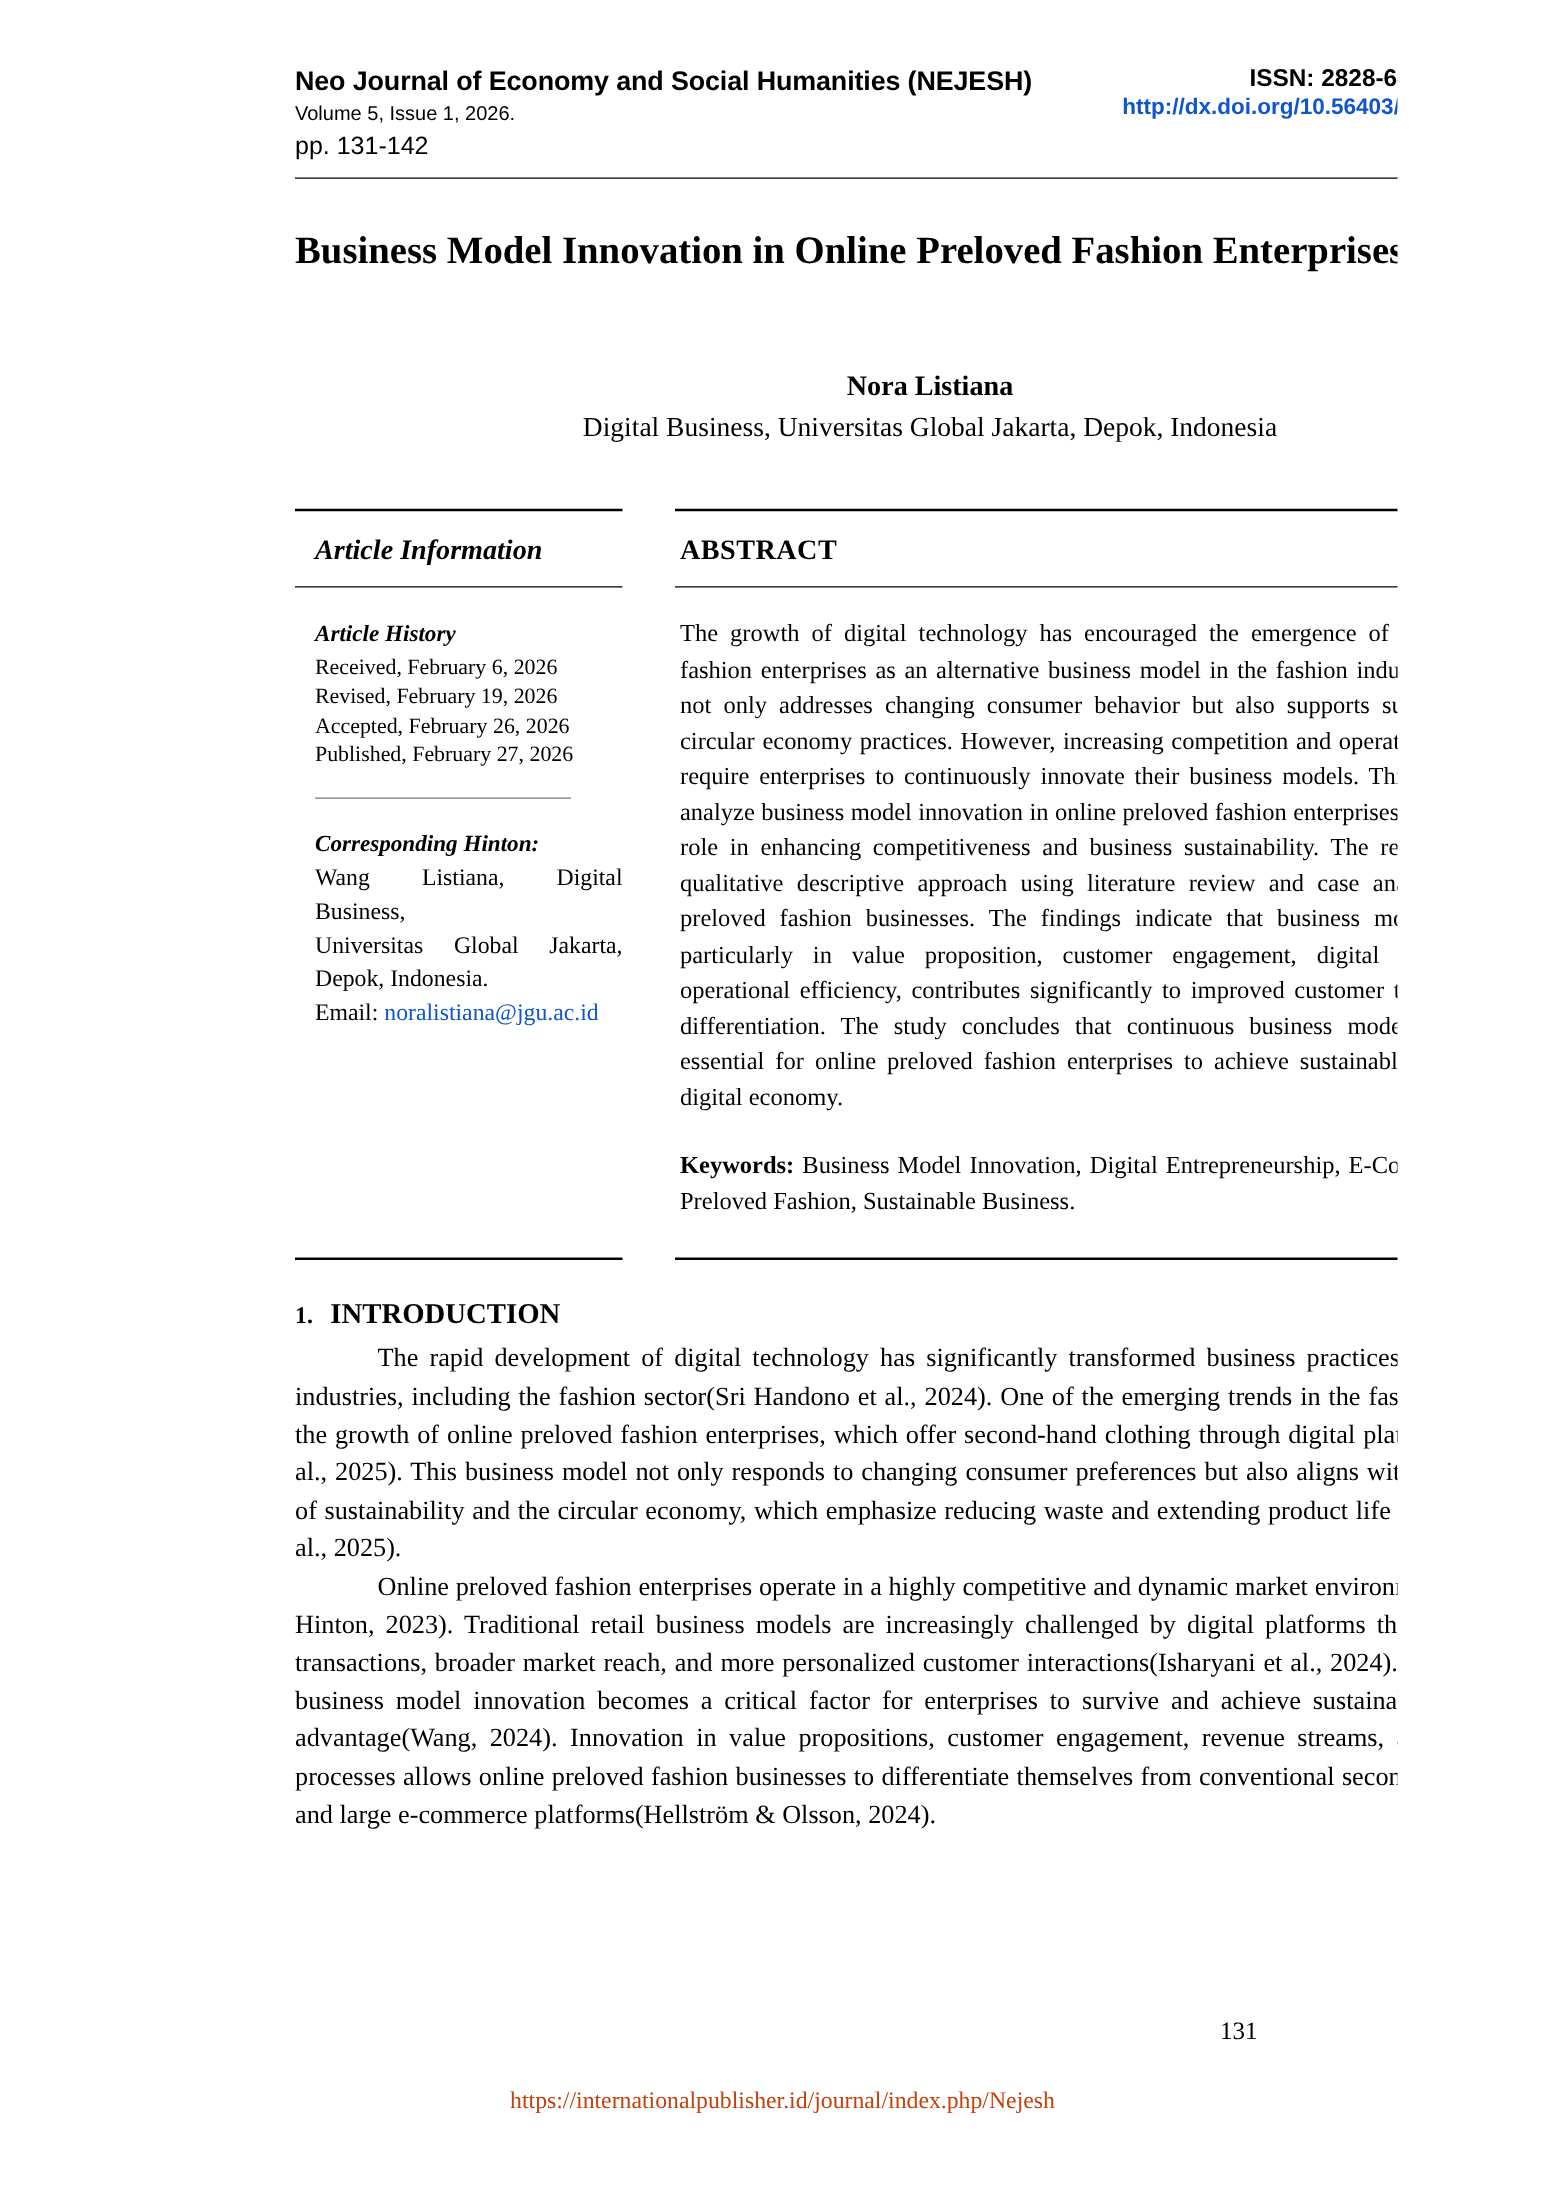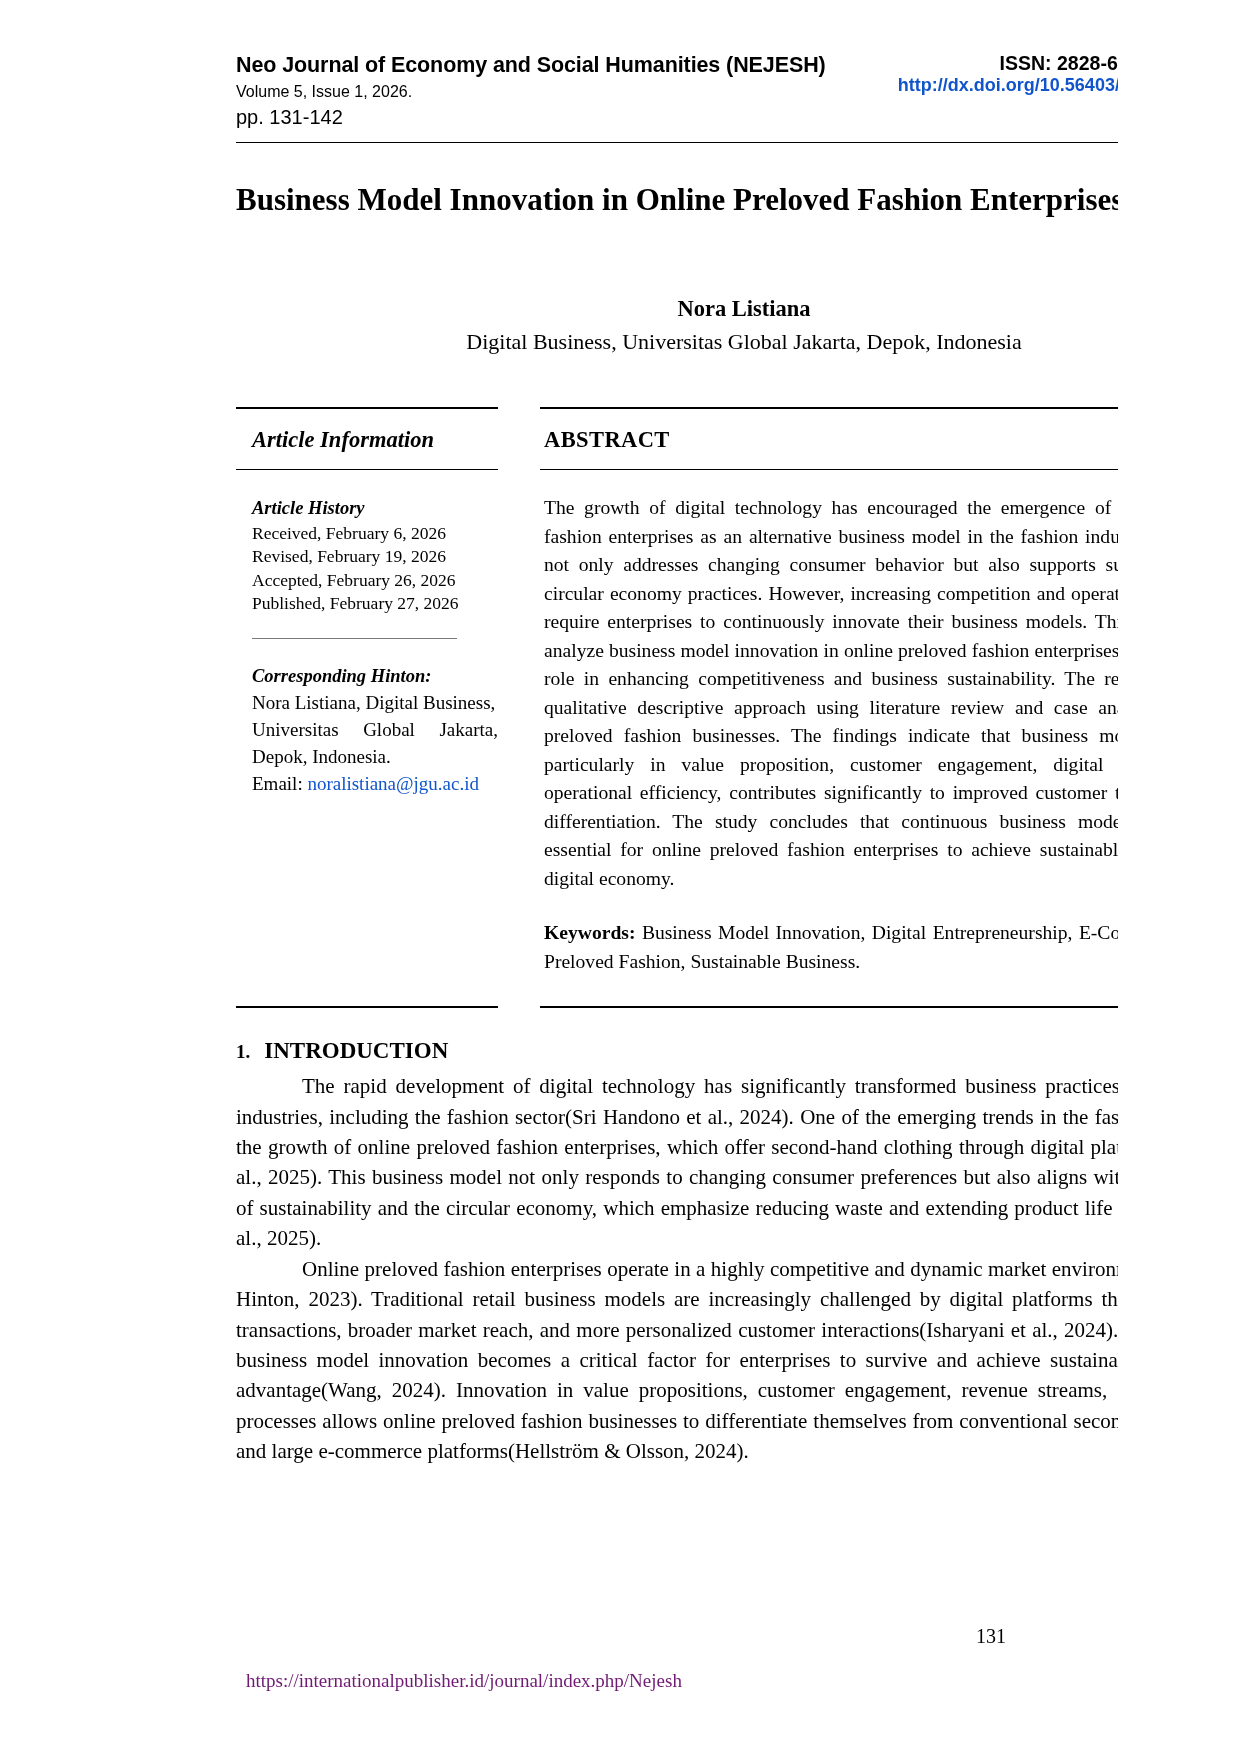--- a/index.html
+++ b/index.html
@@ -250,23 +250,23 @@
   }
   .page-number {
     font-family: "Liberation Serif", serif;
     font-size: 20px;
     text-align: right;
     color: #000;
   }
   .footer-url {
     font-family: "Liberation Serif", serif;
     font-size: 19px;
-    color: #701a75;
-    margin-top: 22px;
-    text-align: left;
+    color: #c2410c;
+    margin-top: 33px;
+    text-align: center;
   }
 </style>
 </head>
 <body>
 
 <div class="page">
   <div class="inner">
 
     <div class="masthead">
       <div class="masthead-left">
@@ -294,21 +294,21 @@
           <span class="info-sub">Article History</span>
           <span class="history-line">Received, February 6, 2026</span>
           <span class="history-line">Revised, February 19, 2026</span>
           <span class="history-line">Accepted, February 26, 2026</span>
           <span class="history-line">Published, February 27, 2026</span>
 
           <div class="divider-short"></div>
 
           <div class="corr-block">
             <span class="info-sub">Corresponding Hinton:</span>
-            <span class="corr-line">Nora Listiana, Digital Business,</span>
+            <span class="corr-line">Wang Listiana, Digital Business,</span>
             <span class="corr-justify">Universitas Global Jakarta,</span>
             <span class="corr-line">Depok, Indonesia.</span>
             <span class="corr-line"><span>Email: </span><a class="email-link" href="#">noralistiana@jgu.ac.id</a></span>
           </div>
         </div>
       </div>
 
       <div class="col-right">
         <div class="cell-rule"></div>
         <div class="col-head abstract">ABSTRACT</div>

